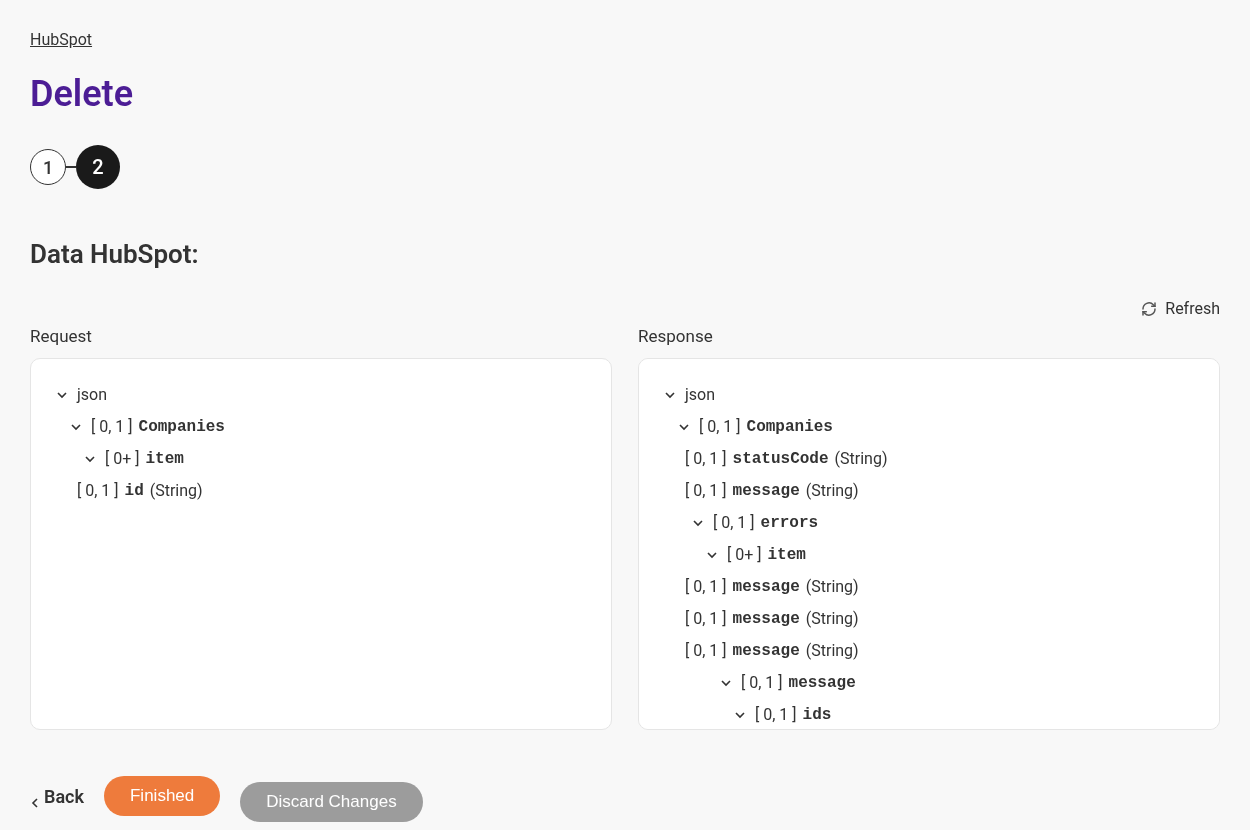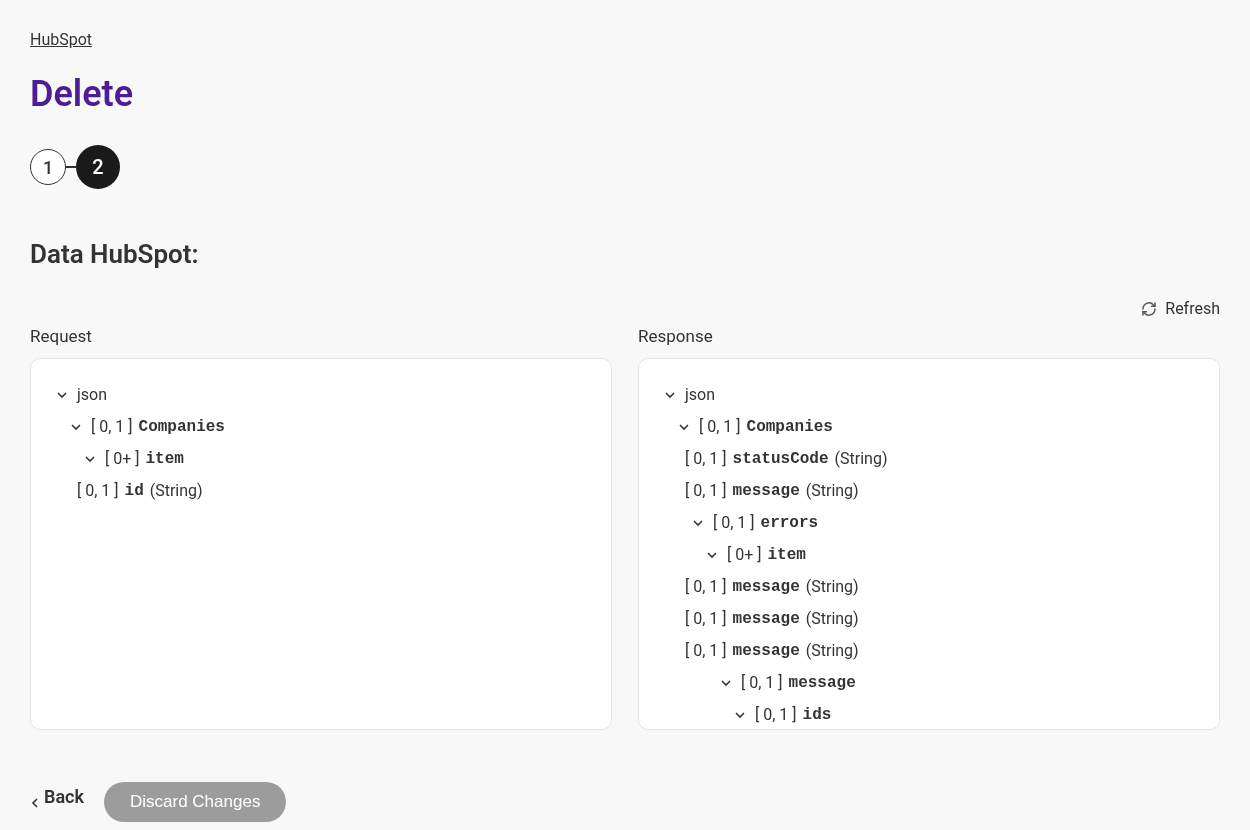--- a/index.html
+++ b/index.html
@@ -364,17 +364,18 @@
 
 <div class="footer">
   <div class="back-link">
     <span class="back-chevron">
       <svg viewBox="0 0 10 10">
           <path d="M7 1 L3 5 L7 9" fill="none" stroke="#333" stroke-width="1.6"></path>
         </svg>
     </span>
     <span>Back</span>
   </div>
+  <button class="btn btn-primary">Finished</button>
   <button class="btn btn-secondary">Discard Changes</button>
 </div>
 
 
 
 
 </body></html>

